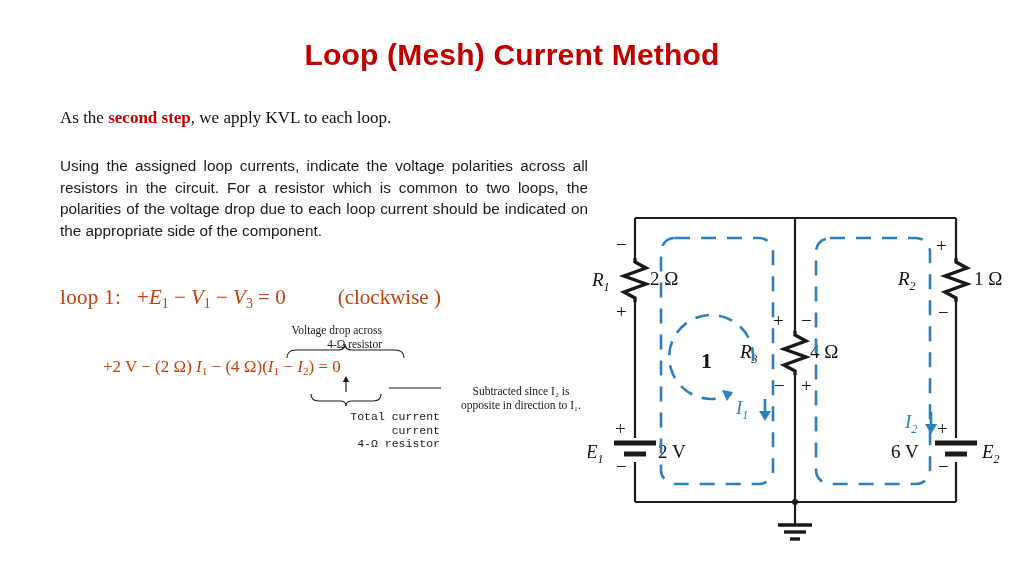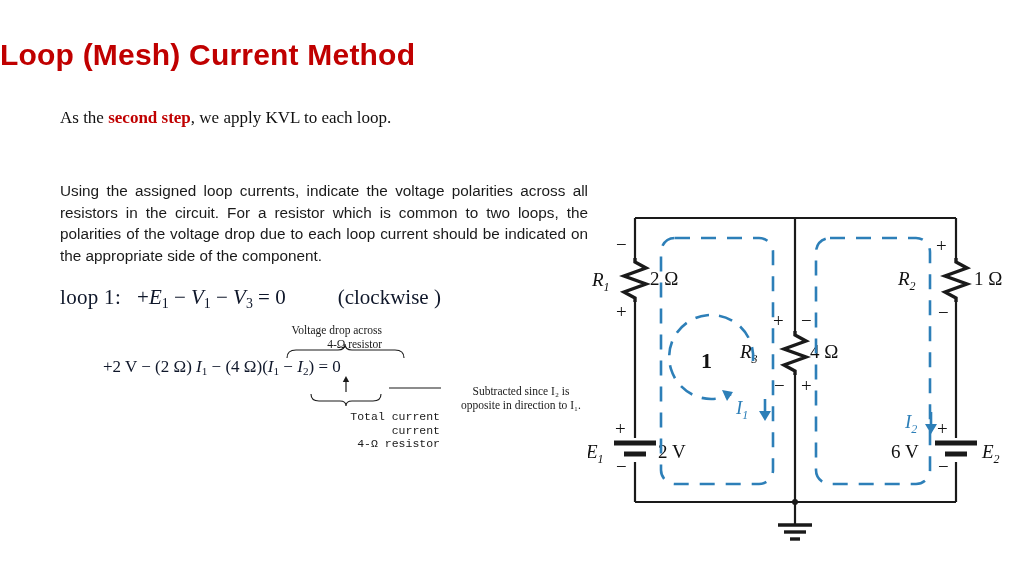--- a/index.html
+++ b/index.html
@@ -4,42 +4,42 @@
 <style>
   html,body{margin:0;padding:0;}
   body{
     width:1024px;height:576px;background:#ffffff;overflow:hidden;
     font-family:"Liberation Sans",sans-serif;position:relative;
   }
   #slide{position:absolute;inset:0;}
 
   
   .title{
-    position:absolute;left:0;top:38px;width:1024px;
+    position:absolute;left:0;top:38px;width:1024px;text-align:center;
     font-family:"Liberation Sans",sans-serif;
     font-size:30px;font-weight:bold;color:#c00000;letter-spacing:0.2px;
   }
 
   
   .intro{
     position:absolute;left:60px;top:108px;width:560px;
     font-family:"Liberation Serif",serif;font-size:17px;color:#111;
   }
   .intro .hl{color:#c00000;font-weight:bold;}
 
   
   .para{
     position:absolute;left:60px;top:155px;width:528px;
     font-family:"Liberation Sans",sans-serif;font-size:15.3px;color:#1a1a1a;
-    text-align:justify;line-height:21.5px;margin-top:25px;
+    text-align:justify;line-height:21.5px;
   }
 
   
   .eqwrap{position:absolute;left:60px;top:285px;width:540px;
-    font-family:"Liberation Serif",serif;color:#0f172a;}
+    font-family:"Liberation Serif",serif;color:#c2410c;}
   .eq1{font-size:21px;white-space:nowrap;}
   .eq1 .lbl{letter-spacing:.3px;}
   .eq1 .gap{display:inline-block;width:16px;}
   .eq1 .gap2{display:inline-block;width:52px;}
   .eq2{position:absolute;left:43px;top:72px;font-size:17px;white-space:nowrap;}
   var{font-style:italic;font-family:"Liberation Serif",serif;}
   sub{font-size:.66em;vertical-align:-.28em;font-style:italic;}
   .nsub{font-style:normal;}
 
   

